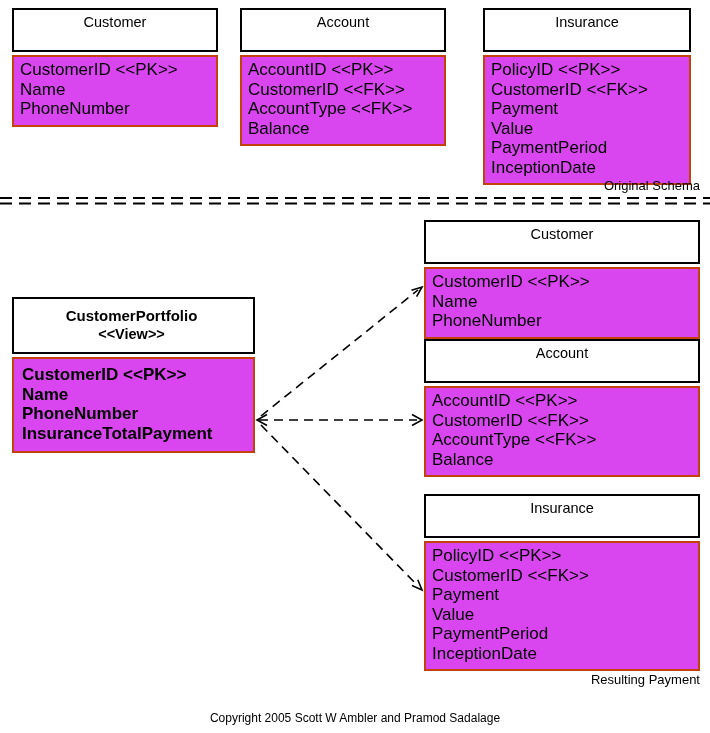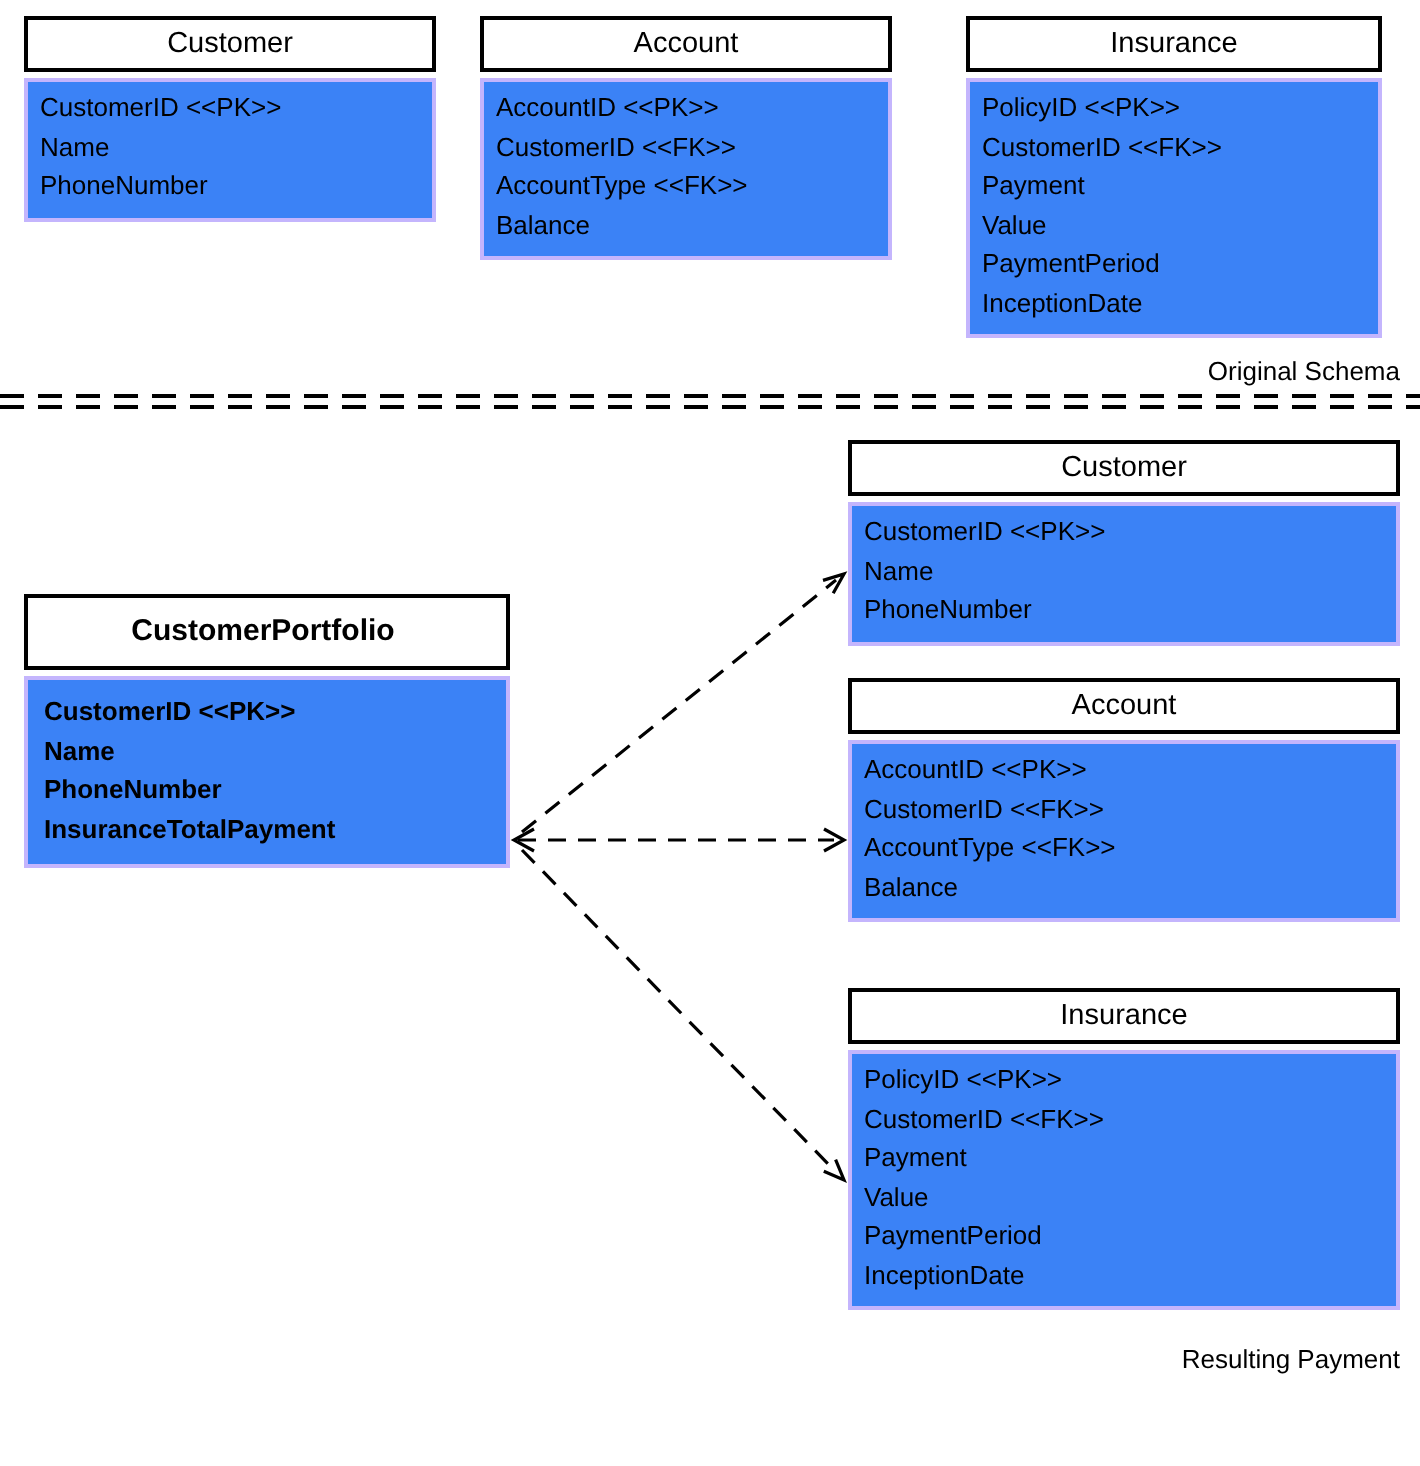--- a/index.html
+++ b/index.html
@@ -17,28 +17,28 @@
     left: 0; top: 0;
     width: 710px; height: 733px;
   }
   .tbl { position: absolute; }
   .tbl-title {
     border: 2px solid #000000;
     background: #ffffff;
     text-align: center;
     font-size: 14.5px;
     line-height: 24px;
-    height: 28px;
+    height: 44px;
     white-space: nowrap;
   }
   .tbl-fields {
-    border: 2px solid #c4b5fd;
-    background: #3b82f6;
+    border: 2px solid #c2410c;
+    background: #d946ef;
     margin-top: 3px;
-    font-size: 13px;
+    font-size: 17px;
     line-height: 19.5px;
     padding: 3px 6px 6px 6px;
   }
   .tbl-row { white-space: nowrap; }
   .view-box .tbl-title {
     height: auto;
     line-height: 19px;
     padding: 7px 4px 8px 0;
     font-weight: bold;
     font-size: 15px;
@@ -117,20 +117,21 @@
       <div class="tbl-row">PaymentPeriod</div>
       <div class="tbl-row">InceptionDate</div>
     </div>
   </div>
 
   <div class="schema-label label-original">Original Schema</div>
 
   <div class="tbl view-box" style="left:12px; top:297px; width:243px">
     <div class="tbl-title">
       <div>CustomerPortfolio</div>
+      <div class="stereotype">&lt;&lt;View&gt;&gt;</div>
     </div>
     <div class="tbl-fields">
       <div class="tbl-row">CustomerID &lt;&lt;PK&gt;&gt;</div>
       <div class="tbl-row">Name</div>
       <div class="tbl-row">PhoneNumber</div>
       <div class="tbl-row">InsuranceTotalPayment</div>
     </div>
   </div>
 
   <div class="tbl" style="left:424px; top:220px; width:276px">
@@ -159,14 +160,15 @@
       <div class="tbl-row">CustomerID &lt;&lt;FK&gt;&gt;</div>
       <div class="tbl-row">Payment</div>
       <div class="tbl-row">Value</div>
       <div class="tbl-row">PaymentPeriod</div>
       <div class="tbl-row">InceptionDate</div>
     </div>
   </div>
 
   <div class="schema-label label-resulting">Resulting Payment</div>
 
+  <div class="copyright">Copyright 2005 Scott W Ambler and Pramod Sadalage</div>
 
 </div>
 
 </body></html>

